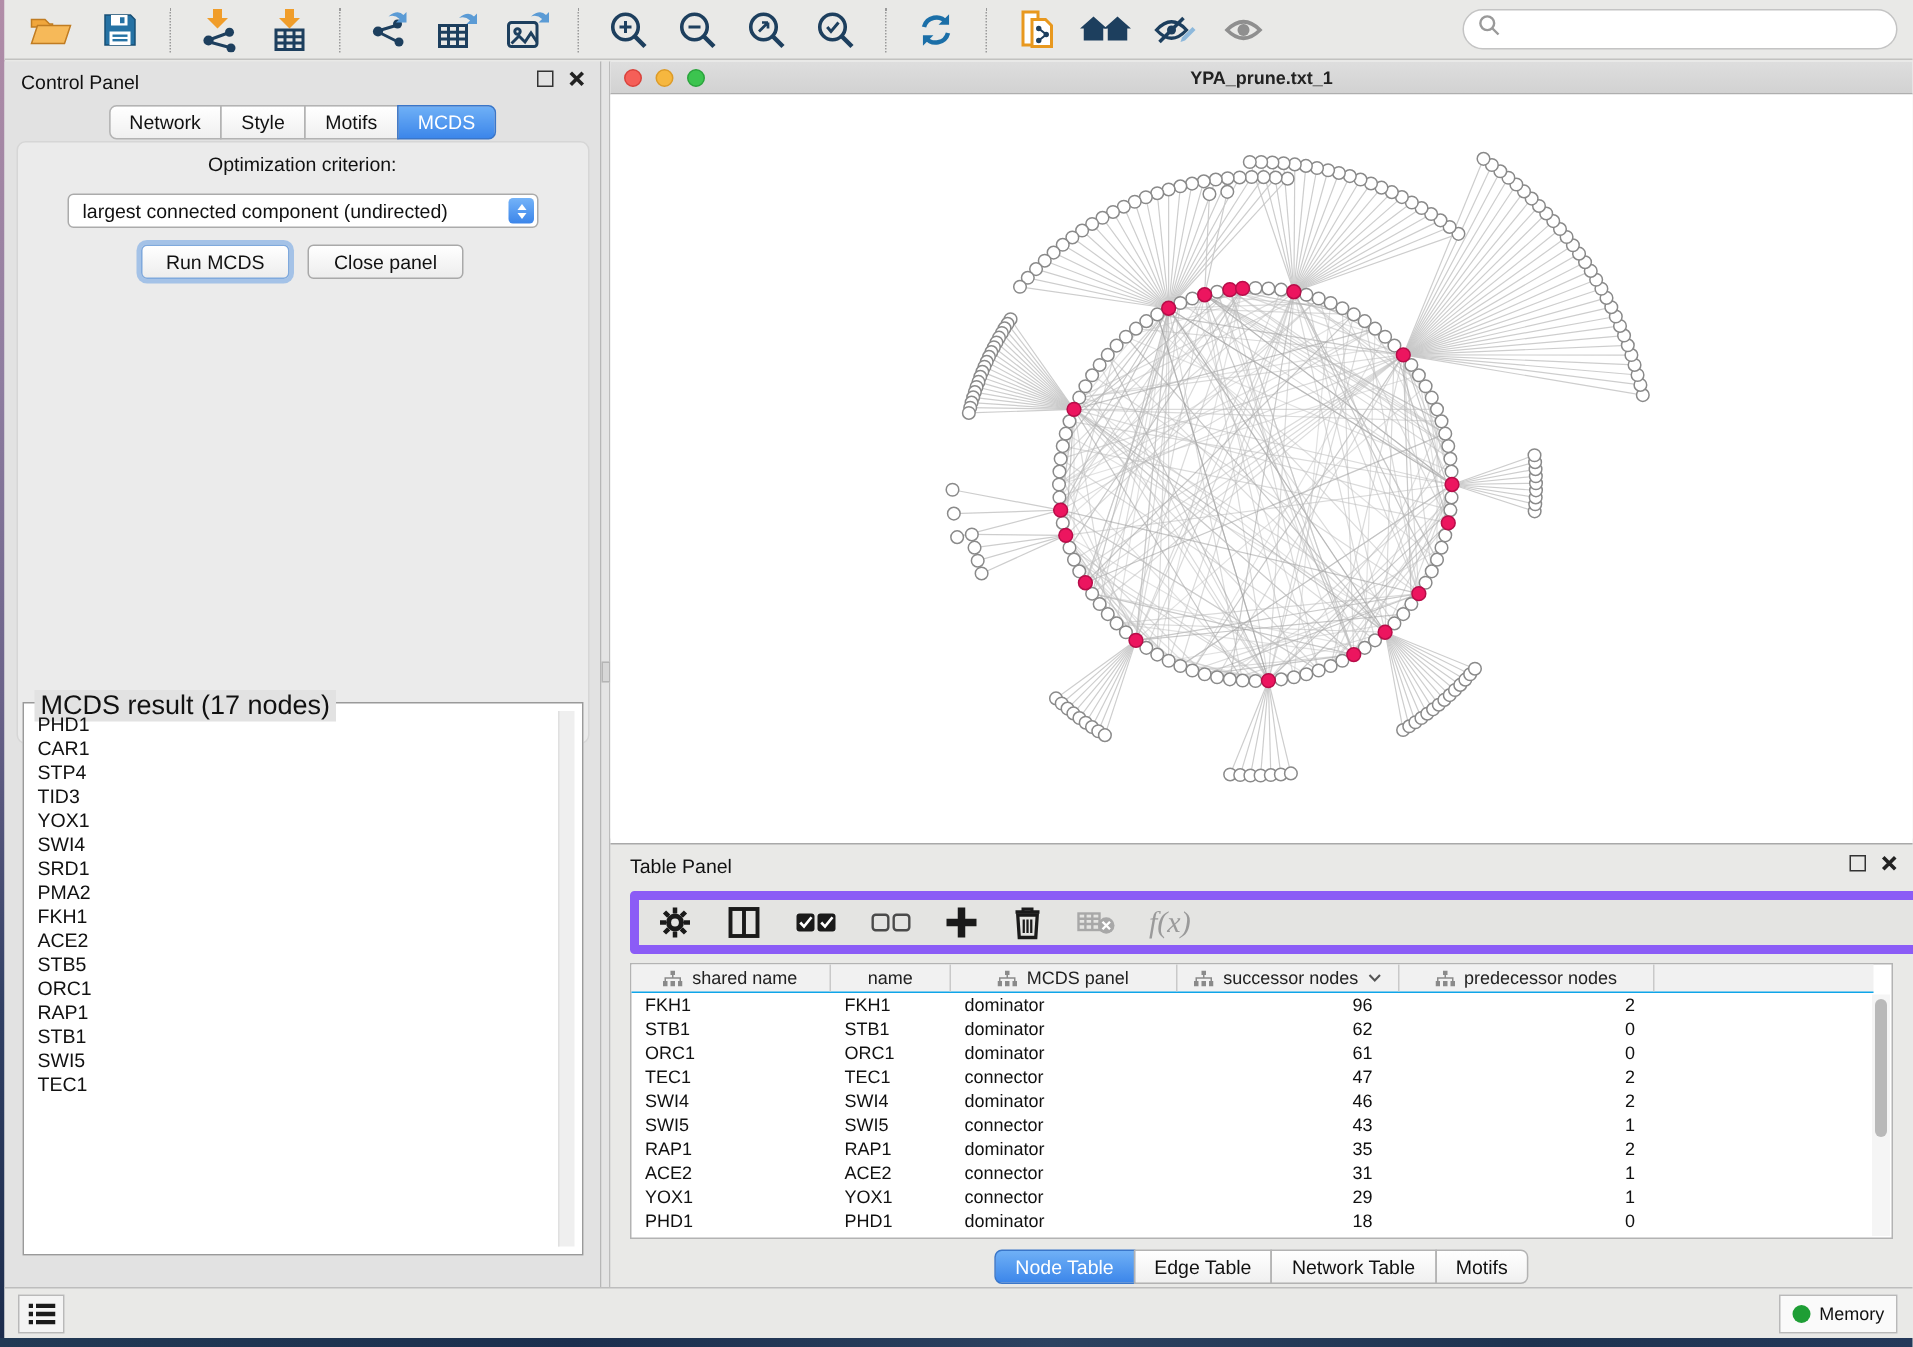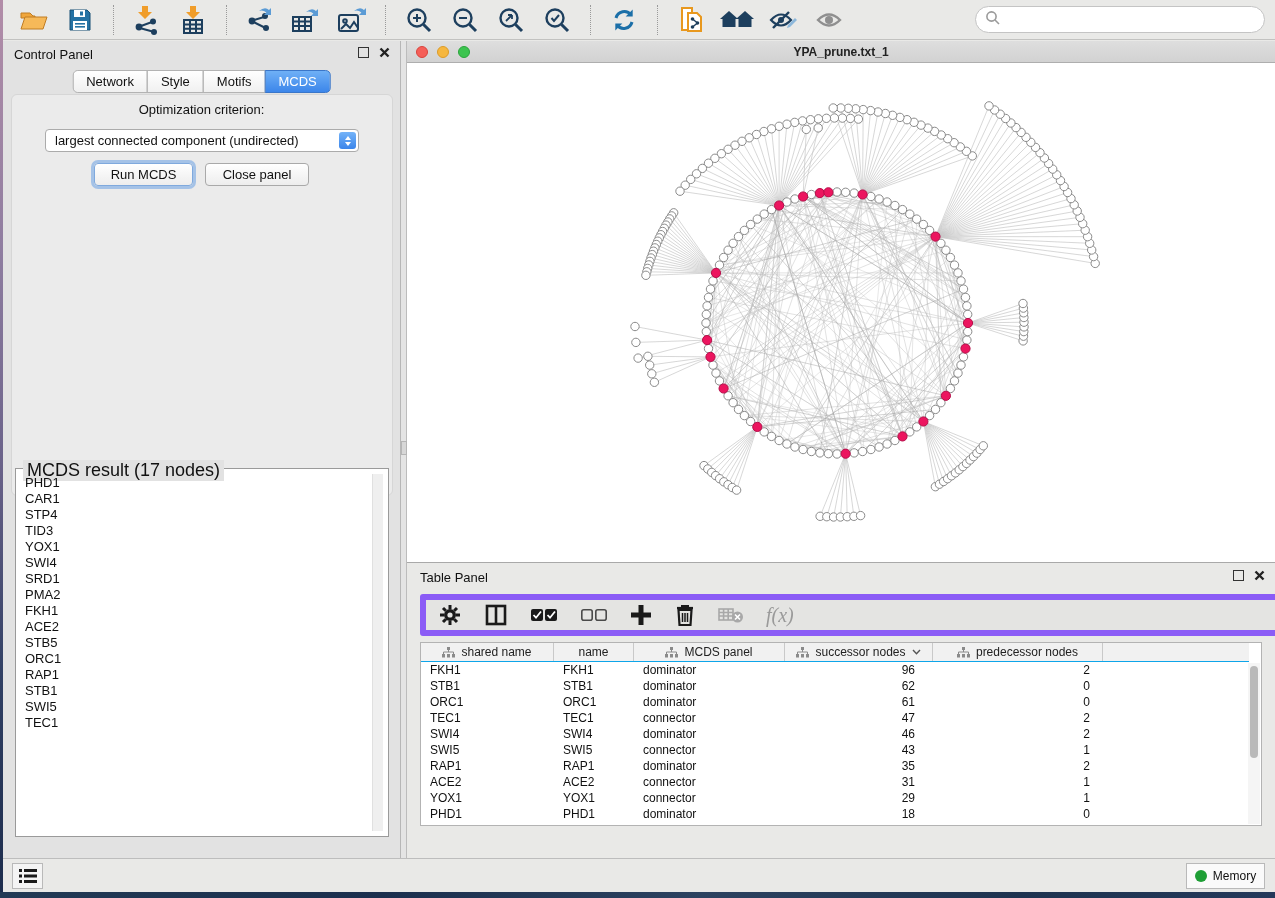--- a/index.html
+++ b/index.html
@@ -1177,20 +1177,26 @@
           <div class="tcell txt" style="width: 151px;">dominator</div>
           <div class="tcell num-s" style="width: 148px;">18</div>
           <div class="tcell num-p" style="width: 170px;">0</div>
         </div>
       </div>
     <div id="table-scroll">
         <div id="table-thumb"></div>
       </div>
   </div>
 
+  <div id="tp-tabs" class="segbar">
+      <div class="seg active">Node Table</div>
+      <div class="seg">Edge Table</div>
+      <div class="seg">Network Table</div>
+      <div class="seg">Motifs</div>
+    </div>
 </div>
 
 <div id="status-bar" class="abs">
   <div id="list-btn">
     <svg width="18" height="14" viewBox="0 0 18 14">
         <g fill="#1a1a1a">
           <rect x="0" y="0" width="3" height="3"></rect>
           <rect x="5" y="0" width="13" height="3"></rect>
           <rect x="0" y="5.5" width="3" height="3"></rect>
           <rect x="5" y="5.5" width="13" height="3"></rect>

